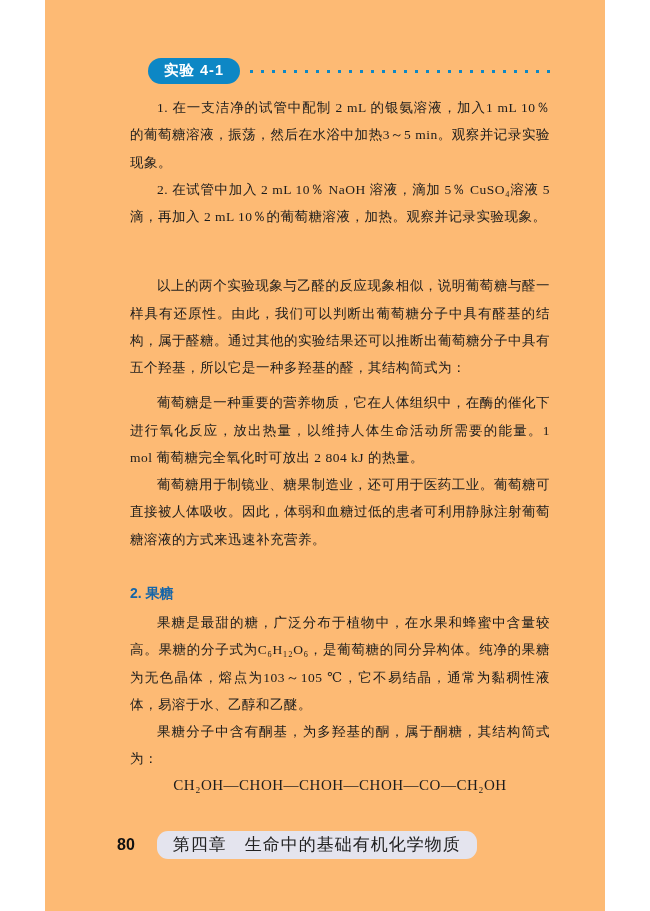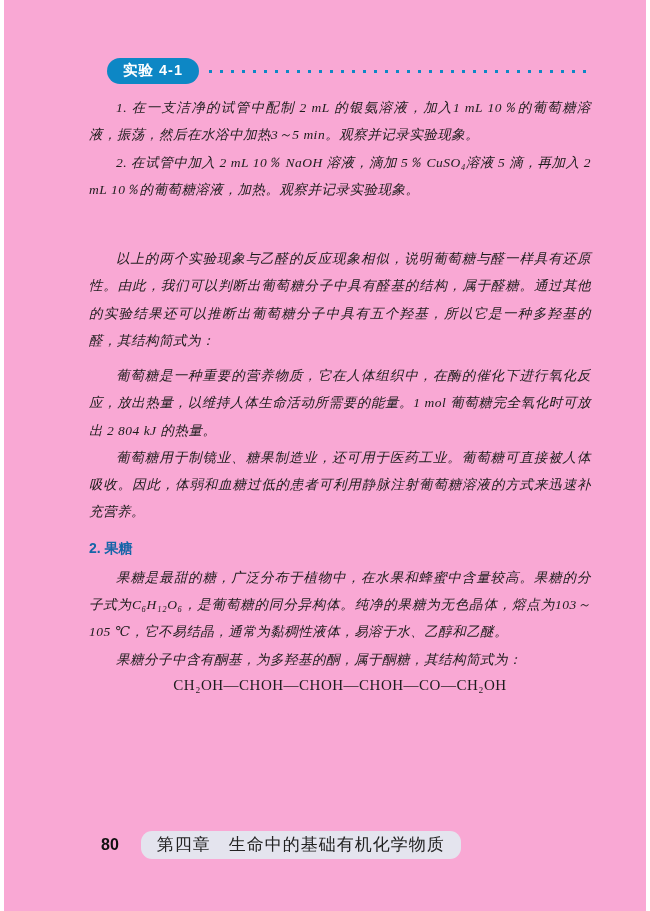--- a/index.html
+++ b/index.html
@@ -1,37 +1,36 @@
 <!DOCTYPE html>
 <html lang="zh"><head>
 <meta charset="utf-8">
 <style>
   * { margin: 0; padding: 0; box-sizing: border-box; }
   html, body { background: #ffffff; }
   body { font-family: "Liberation Serif", "DejaVu Serif", serif; color: #1c1c1c; }
 
   .page {
     position: relative;
-    width: 642px;
+    width: 560px;
     height: 911px;
     margin: 0 auto;
-    background: #f9a8d4;
+    background: #fdba74;
     overflow: hidden;
   }
   .content {
     padding: 58px 55px 0 85px; 
   }
 
   p.body-text {
     font-size: 13.5px;
     line-height: 2.02;
     text-align: justify;
     text-indent: 2em;
     letter-spacing: 0.5px;
-    font-style: italic;
   }
 
   
   .exp-header {
     display: flex;
     align-items: center;
     margin-left: 18px;
     margin-bottom: 10px;
   }
   .exp-badge {
@@ -99,28 +98,28 @@
     padding: 5px 22px 6px 22px;
     font-size: 15px;
     letter-spacing: 0.5px;
   }
 
   
   .sub-heading {
     font-size: 14px;
     font-weight: bold;
     color: #1565a8;
-    margin: 14px 0 6px 0;
+    margin: 32px 0 6px 0;
     font-family: "Liberation Sans", sans-serif;
   }
 
   
   .footer {
     position: absolute;
-    left: 97px;
+    left: 72px;
     top: 831px;
     display: flex;
     align-items: center;
     gap: 22px;
   }
   .page-number {
     font-family: "Liberation Sans", sans-serif;
     font-weight: bold;
     font-size: 16px;
     color: #111111;

